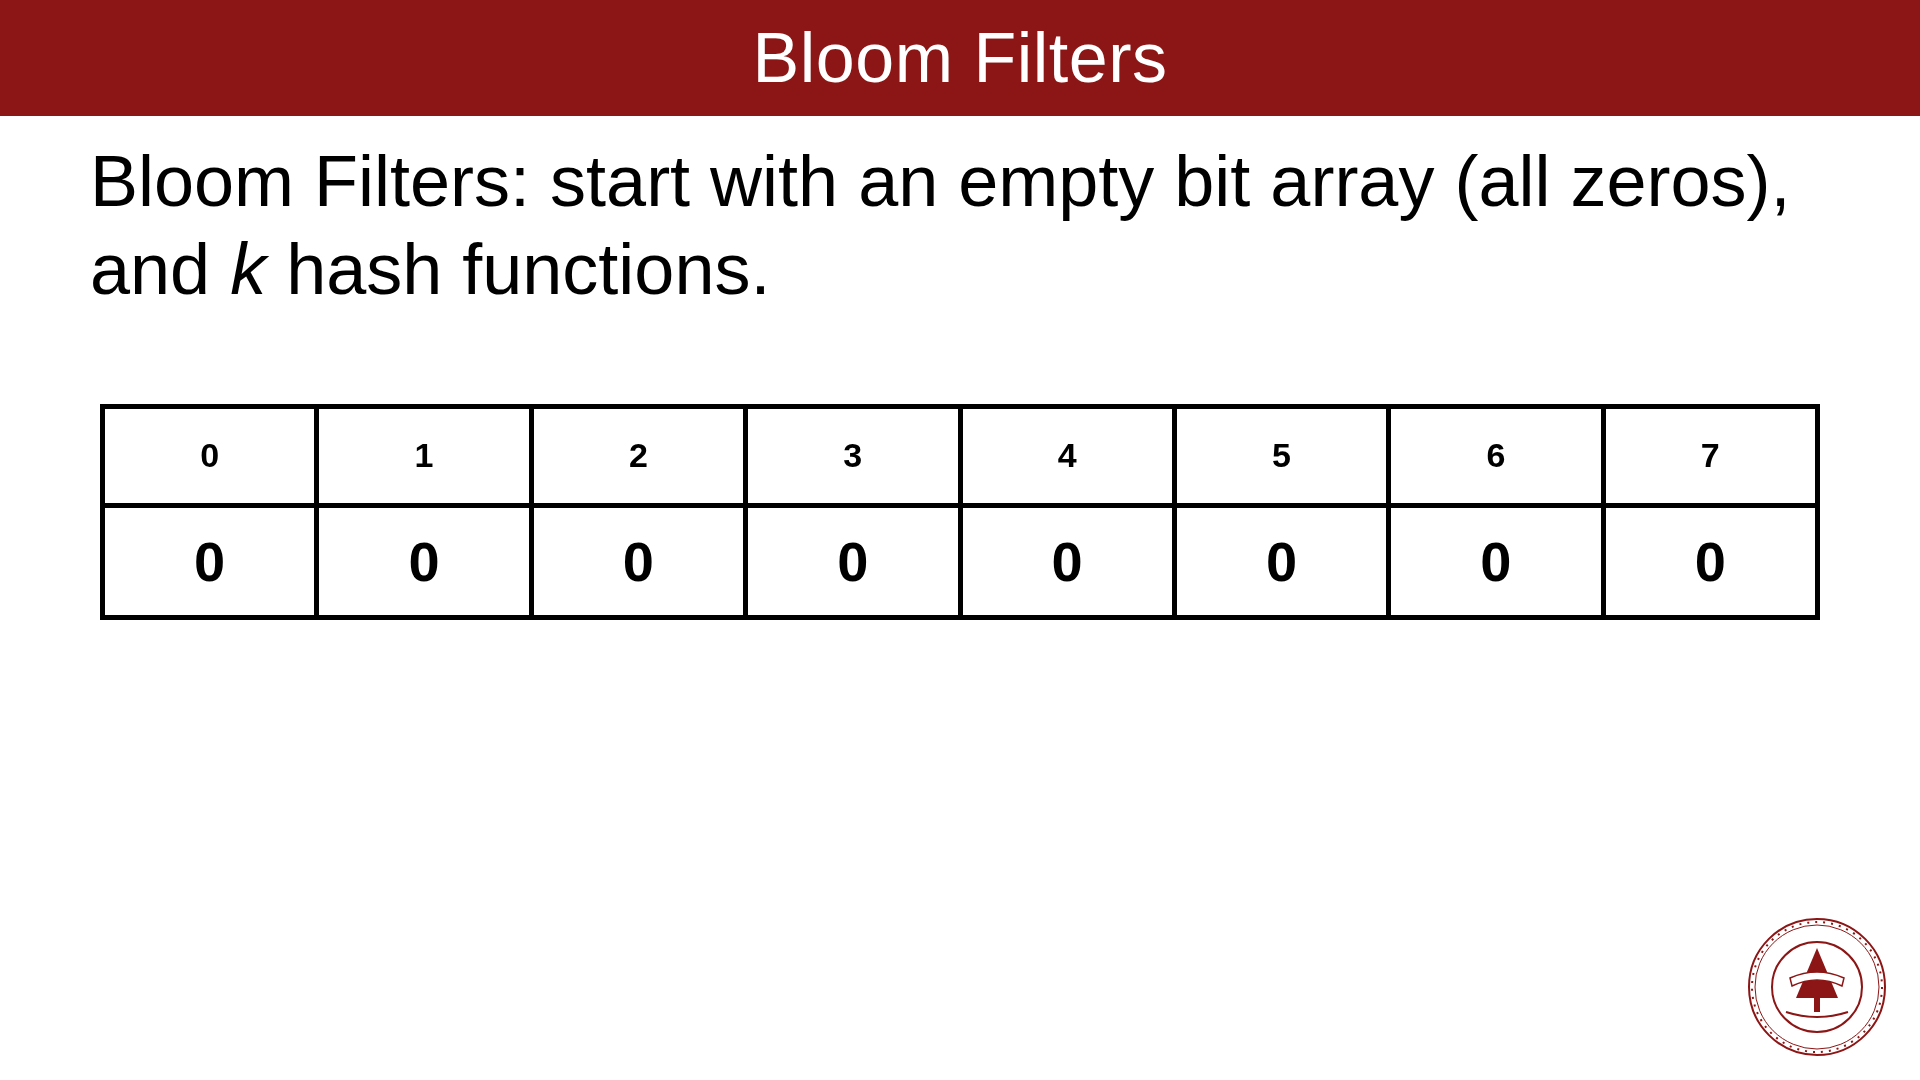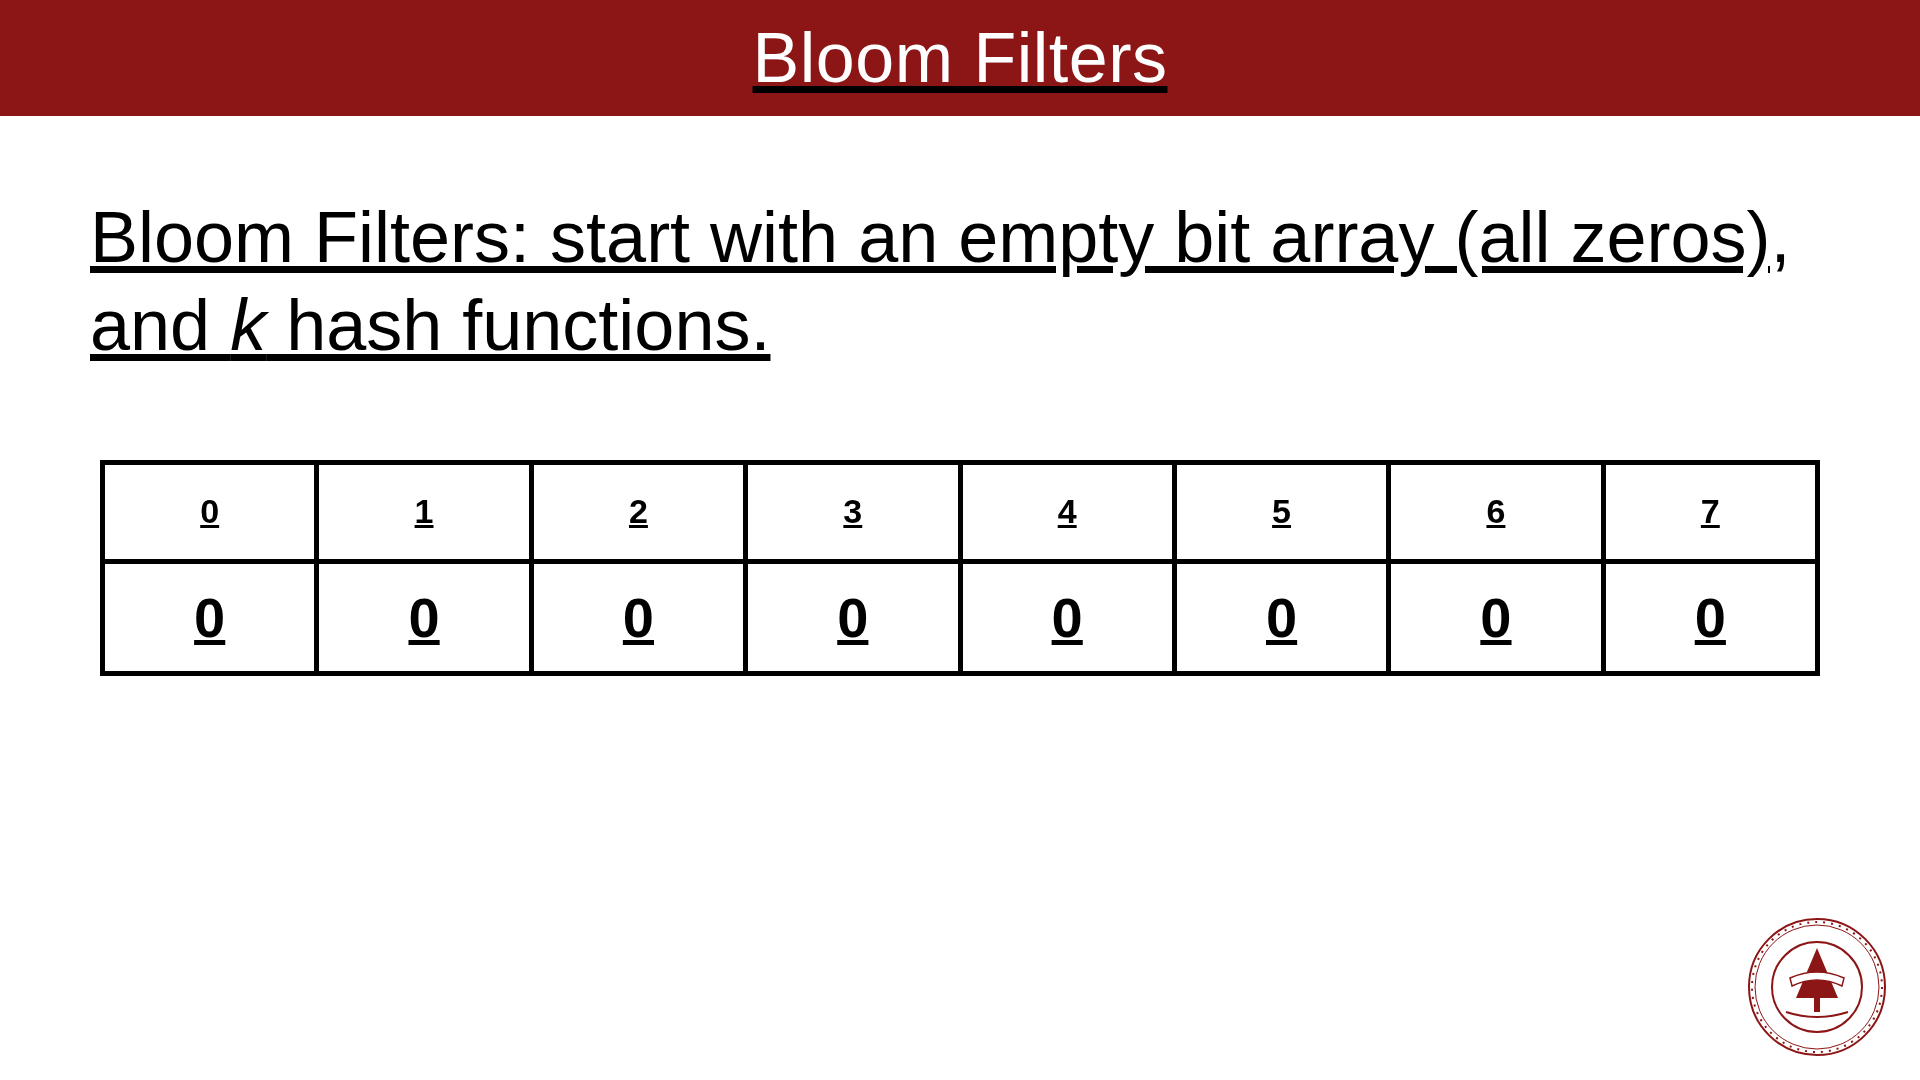--- a/index.html
+++ b/index.html
@@ -9,34 +9,33 @@
     height: 1080px;
     background: #ffffff;
     font-family: Arial, Helvetica, sans-serif;
     overflow: hidden;
   }
   .slide {
     width: 1920px;
     height: 1080px;
     position: relative;
     background: #ffffff;
-    text-decoration: underline;
   }
   .title-bar {
     width: 100%;
     height: 116px;
     background: #8c1515;
     text-align: center;
     color: #ffffff;
     font-size: 70px;
     line-height: 116px;
     letter-spacing: 0.5px;
   }
   .body {
-    padding: 78px 90px 0 90px;
+    padding: 22px 90px 0 90px;
   }
   .big-line {
     font-size: 72px;
     color: #000;
     line-height: 1.22;
     margin-bottom: 90px;
   }
   .italic-k {
     font-style: italic;
   }

